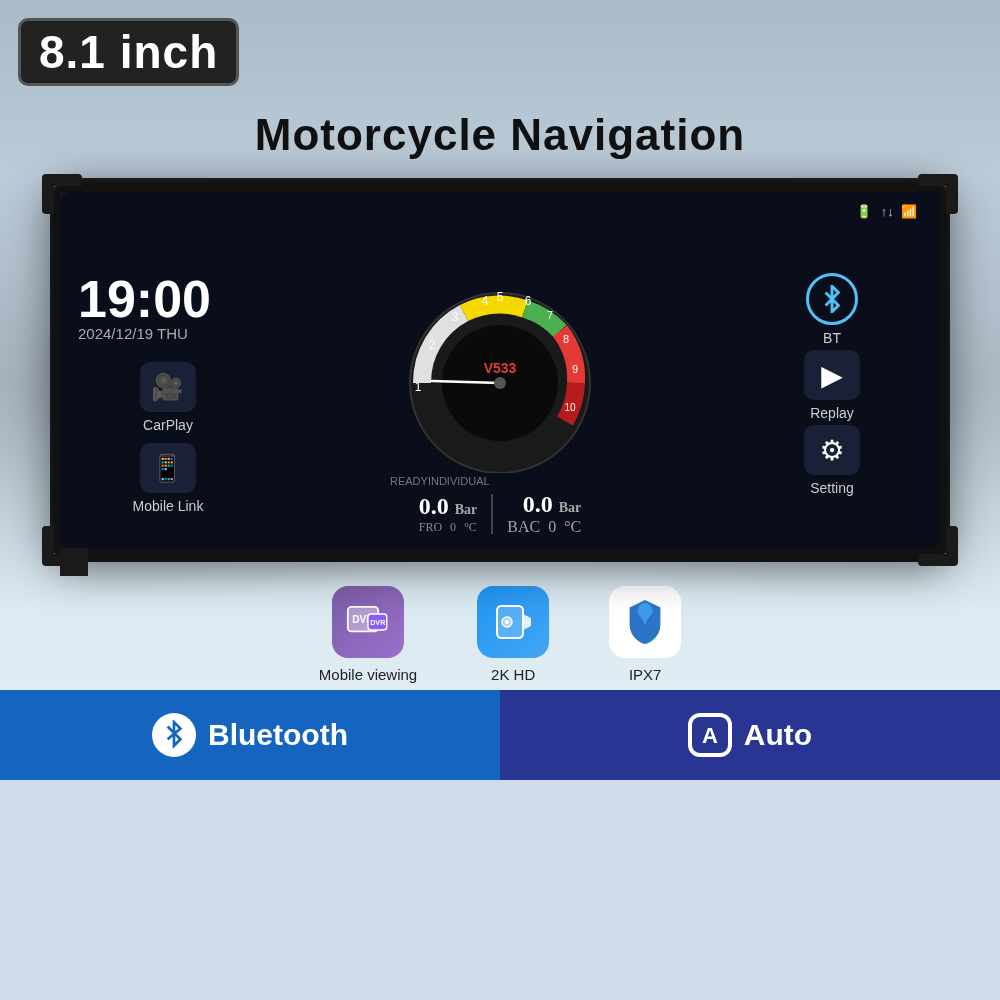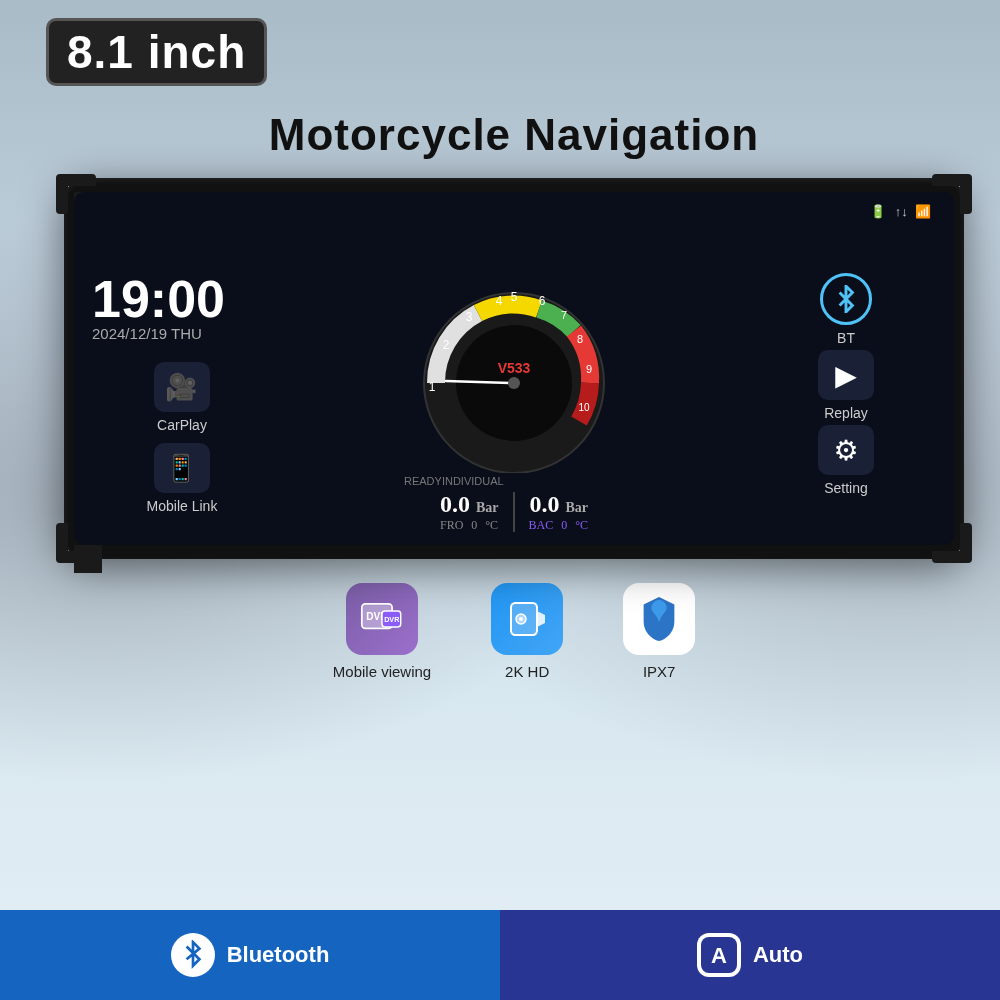--- a/index.html
+++ b/index.html
@@ -6,27 +6,26 @@
     body {
       width: 1000px;
       height: 1000px;
       overflow: hidden;
       font-family: Arial, sans-serif;
       background: #d0dae8;
     }
 
     .main-container {
       width: 1000px;
-      height: 1000px;
+      height: 780px;
       position: relative;
       background: linear-gradient(160deg, #b8ccd8 0%, #c5d5e0 30%, #d8e5ee 60%, #e0e8ef 100%);
       display: flex;
       flex-direction: column;
       align-items: center;
-      padding-left: 28px;
     }
 
     
     .bg-overlay {
       position: absolute;
       top: 0; left: 0; right: 0; bottom: 0;
       background:
         radial-gradient(ellipse at 10% 50%, rgba(50,50,60,0.3) 0%, transparent 40%),
         radial-gradient(ellipse at 90% 50%, rgba(50,50,60,0.25) 0%, transparent 40%),
         linear-gradient(180deg, #aabbc8 0%, #c8d8e5 40%, #d8e8f0 70%, #e5eef5 100%);
@@ -308,21 +307,21 @@
       align-items: center;
       justify-content: center;
       gap: 12px;
     }
 
     .bottom-segment.blue-bg { background: #1565c0; }
     .bottom-segment.green-bg { background: #2e7d32; }
     .bottom-segment.indigo-bg { background: #283593; }
 
     .bottom-label {
-      font-size: 22px;
+      font-size: 30px;
       font-weight: 700;
       color: white;
     }
 
     .bt-icon {
       width: 44px;
       height: 44px;
       background: white;
       border-radius: 50%;
       display: flex;
@@ -474,21 +473,21 @@
                     <span>0</span>
                     <span>°C</span>
                   </div>
                 </div>
                 <div class="gauge-divider"></div>
                 <div class="gauge-value-block">
                   <div class="gauge-value">
                     <span>0.0</span>
                     <span style="font-size:14px;color:#aaa;">Bar</span>
                   </div>
-                  <div style="display:flex;gap:8px;font-size:12px;color:#8b5cf6;">
+                  <div style="display:flex;gap:8px;font-size:16px;color:#a3a3a3;">
                     <span>BAC</span>
                     <span>0</span>
                     <span>°C</span>
                   </div>
                 </div>
               </div>
             </div>
 
             <div class="right-panel">
               <div class="menu-grid-right">

